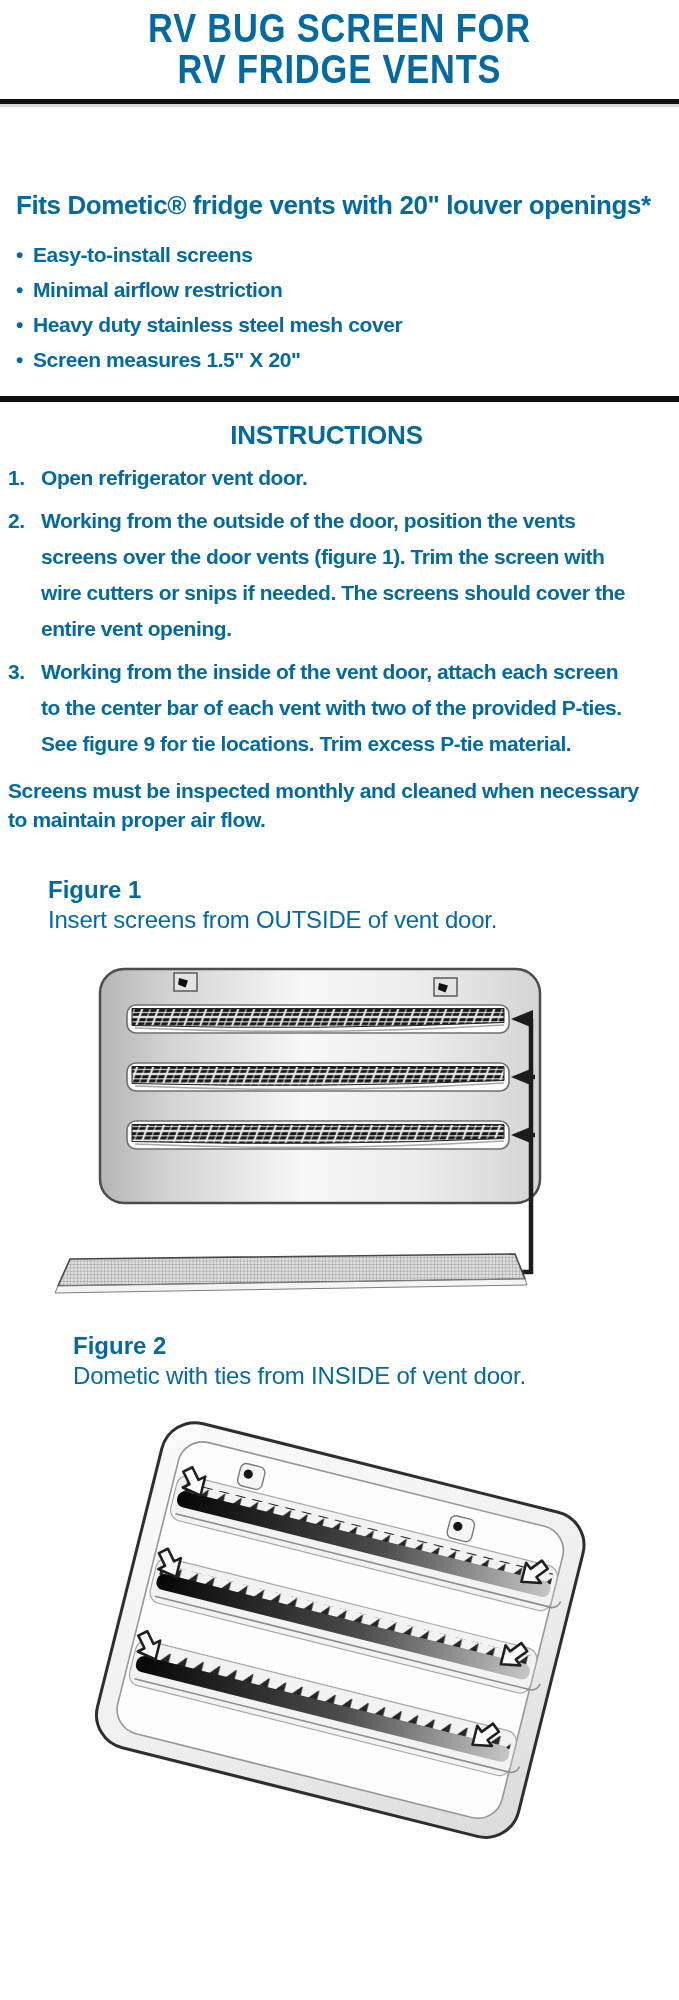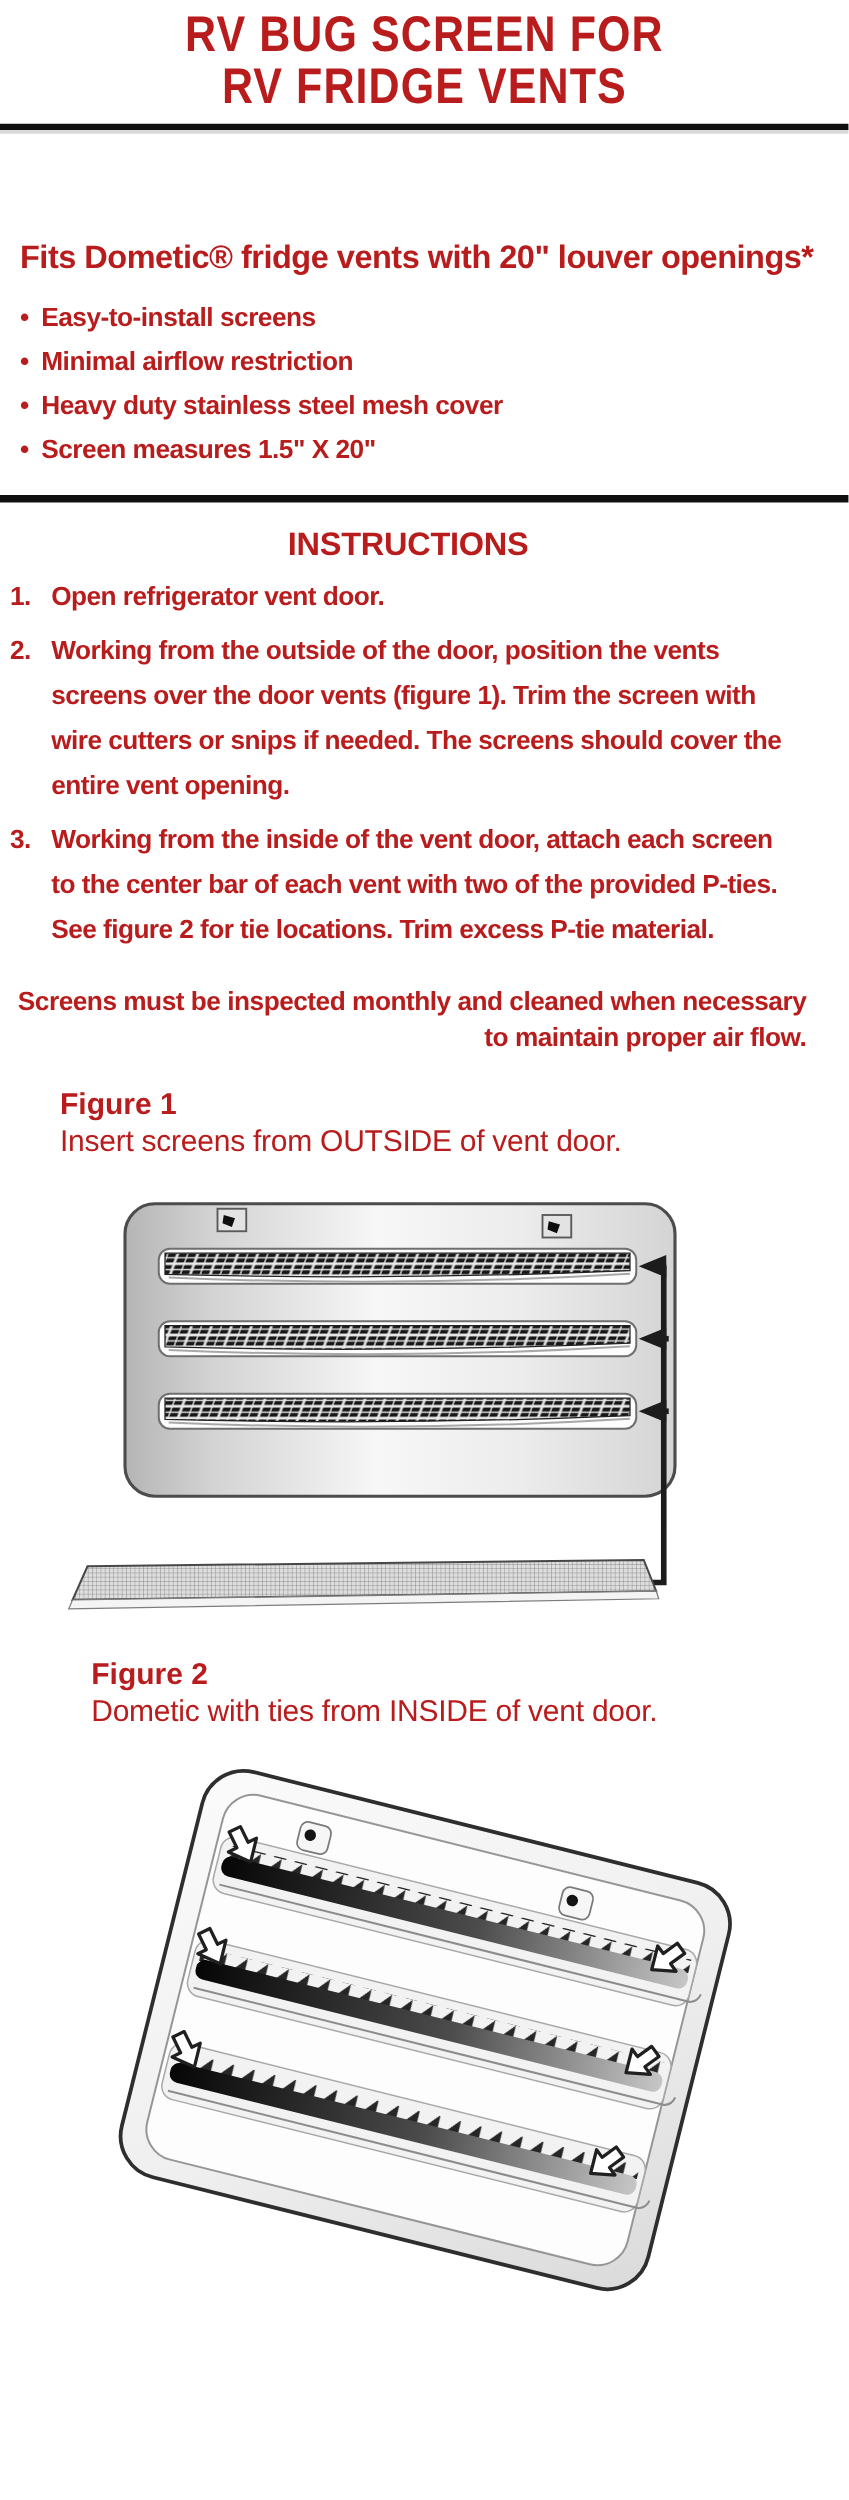--- a/index.html
+++ b/index.html
@@ -3,21 +3,21 @@
 <meta charset="utf-8">
 <style>
   * { margin: 0; padding: 0; box-sizing: border-box; }
   html, body { background: #ffffff; }
   .page {
     position: relative;
     width: 679px;
     height: 2000px;
     overflow: hidden;
     background: #ffffff;
-    color: #b91c1c;
+    color: #0369a1;
     font-family: "Liberation Sans", sans-serif;
   }
 
   
   .title-block { padding-top: 8px; }
   .title-line {
     text-align: center;
     font-size: 40px;
     line-height: 41px;
     font-weight: 800;
@@ -74,32 +74,31 @@
   }
   .step-text {
     flex: 1 1 auto;
     font-size: 21px;
     line-height: 36px;
     font-weight: 700;
     letter-spacing: -0.45px;
     max-width: 600px;
   }
   .note {
-    margin-top: 25px;
+    margin-top: 14px;
     font-size: 21px;
     line-height: 29px;
     font-weight: 700;
     letter-spacing: -0.4px;
     max-width: 648px;
-    text-align: right;
   }
 
   
   .figure { padding-left: 73px; }
-  .figure-1 { margin-top: 24px; padding-left: 48px; }
+  .figure-1 { margin-top: 41px; padding-left: 48px; }
   .figure-2 { margin-top: 10px; }
   .fig-label { font-size: 24px; line-height: 30px; font-weight: 700; }
   .fig-caption { font-size: 24px; line-height: 30px; font-weight: 400; letter-spacing: -0.2px; }
   .fig-art { display: block; margin-left: -73px; }
   .figure-1 .fig-art { margin-top: 6px; }
   .figure-2 .fig-art { margin-top: 14px; }
 </style>
 </head>
 <body>
 
@@ -130,21 +129,21 @@
       <div class="step">
         <span class="step-num">1.</span>
         <span class="step-text">Open refrigerator vent door.</span>
       </div>
       <div class="step">
         <span class="step-num">2.</span>
         <span class="step-text">Working from the outside of the door, position the vents screens over the door vents (figure 1). Trim the screen with wire cutters or snips if needed. The screens should cover the entire vent opening.</span>
       </div>
       <div class="step">
         <span class="step-num">3.</span>
-        <span class="step-text">Working from the inside of the vent door, attach each screen to the center bar of each vent with two of the provided P-ties. See figure 2 for tie locations. Trim excess P-tie material.</span>
+        <span class="step-text">Working from the inside of the vent door, attach each screen to the center bar of each vent with two of the provided P-ties. See figure 9 for tie locations. Trim excess P-tie material.</span>
       </div>
     </div>
     <p class="note">Screens must be inspected monthly and cleaned when necessary to maintain proper air flow.</p>
   </section>
 
   <section class="figure figure-1">
     <div class="fig-label">Figure 1</div>
     <div class="fig-caption">Insert screens from OUTSIDE of vent door.</div>
 
     <svg class="fig-art" width="679" height="380" viewBox="0 0 679 380" aria-hidden="true">

